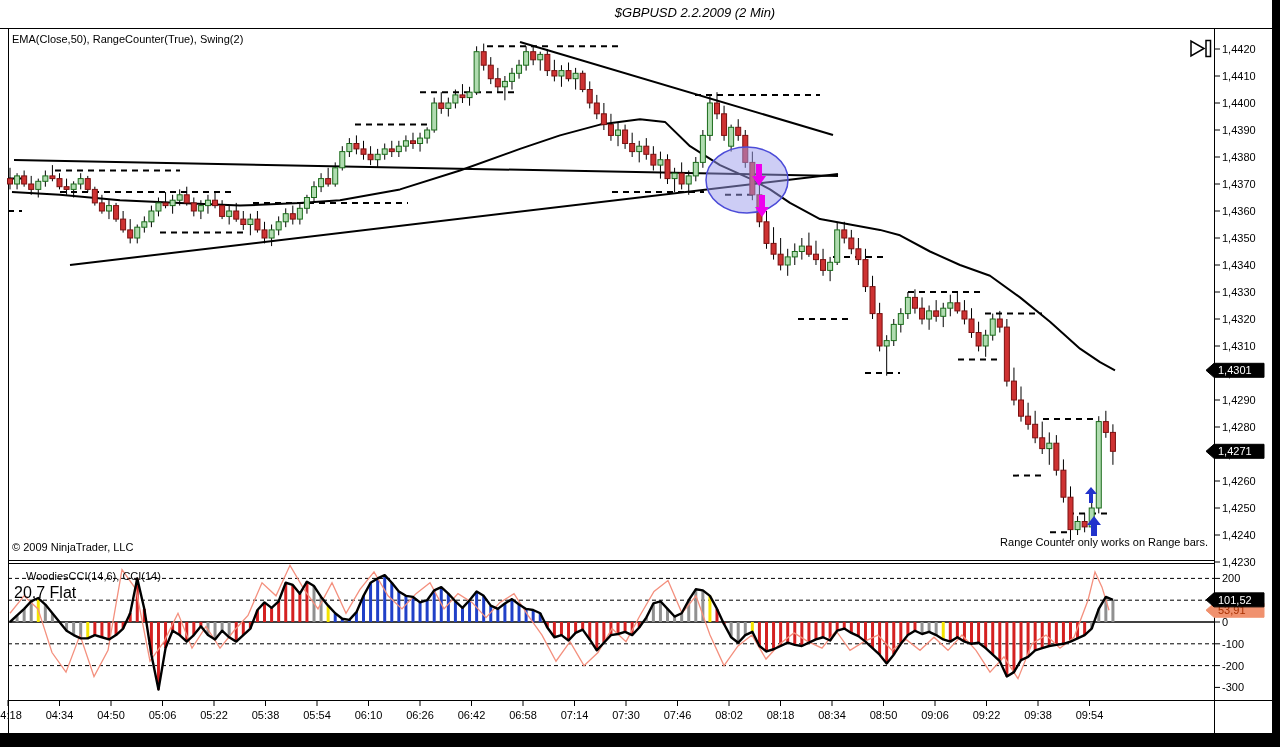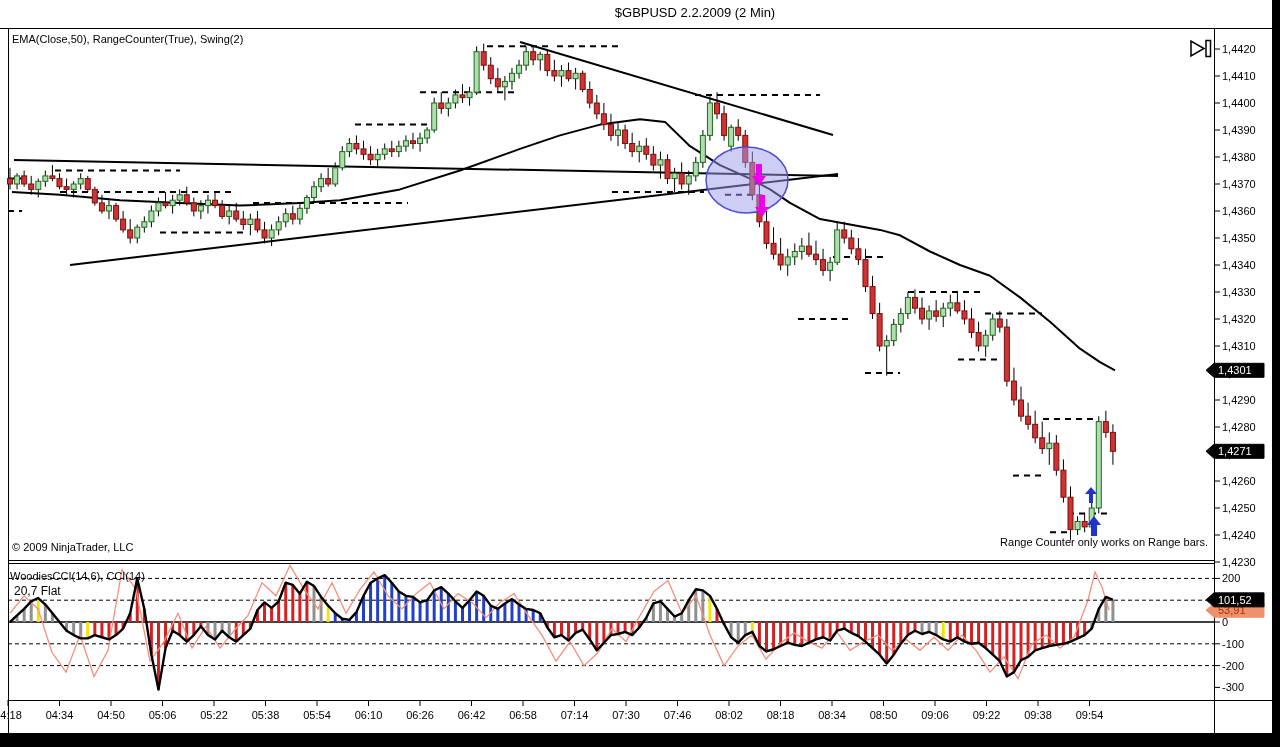--- a/index.html
+++ b/index.html
@@ -1,26 +1,26 @@
 <!DOCTYPE html>
 <html><head>
 <meta charset="utf-8">
 <style>
   html,body{margin:0;padding:0;background:#000;}
   #window{position:relative;width:1280px;height:747px;background:#000;overflow:hidden;
           font-family:"Liberation Sans",sans-serif;}
   #whitebg{position:absolute;left:0;top:0;width:1272px;height:733px;background:#fff;}
   #chart-svg{position:absolute;left:0;top:0;z-index:1;}
   .txt{position:absolute;z-index:2;color:#000;white-space:nowrap;text-align:center;}
-  #title{left:110px;top:5px;width:1170px;font-size:13px;}
+  #title{left:110px;top:5px;width:1170px;font-size:13px;font-style:italic;}
   #indicator-label{left:12px;top:33px;font-size:11px;}
   #copyright{left:12px;top:541px;font-size:11px;}
   #annotation{right:72px;top:536px;font-size:11px;margin-left:43px;}
-  #woodies-label{left:10px;top:570px;font-size:11px;}
-  #flat-label{left:14px;top:584px;font-size:12px;}
+  #woodies-label{left:10px;top:570px;font-size:11px;padding-left:16px;}
+  #flat-label{left:14px;top:584px;font-size:16px;}
 </style>
 </head>
 <body>
 
 <div id="window">
   <div id="whitebg"></div>
   <svg id="chart-svg" width="1280" height="747">
       <line x1="0" y1="28" x2="1272" y2="28" stroke="#000" stroke-width="1" shape-rendering="crispEdges"></line>
       <line x1="8" y1="28" x2="8" y2="733" stroke="#000" stroke-width="1" shape-rendering="crispEdges"></line>
       <line x1="1214" y1="28" x2="1214" y2="733" stroke="#000" stroke-width="1" shape-rendering="crispEdges"></line>

